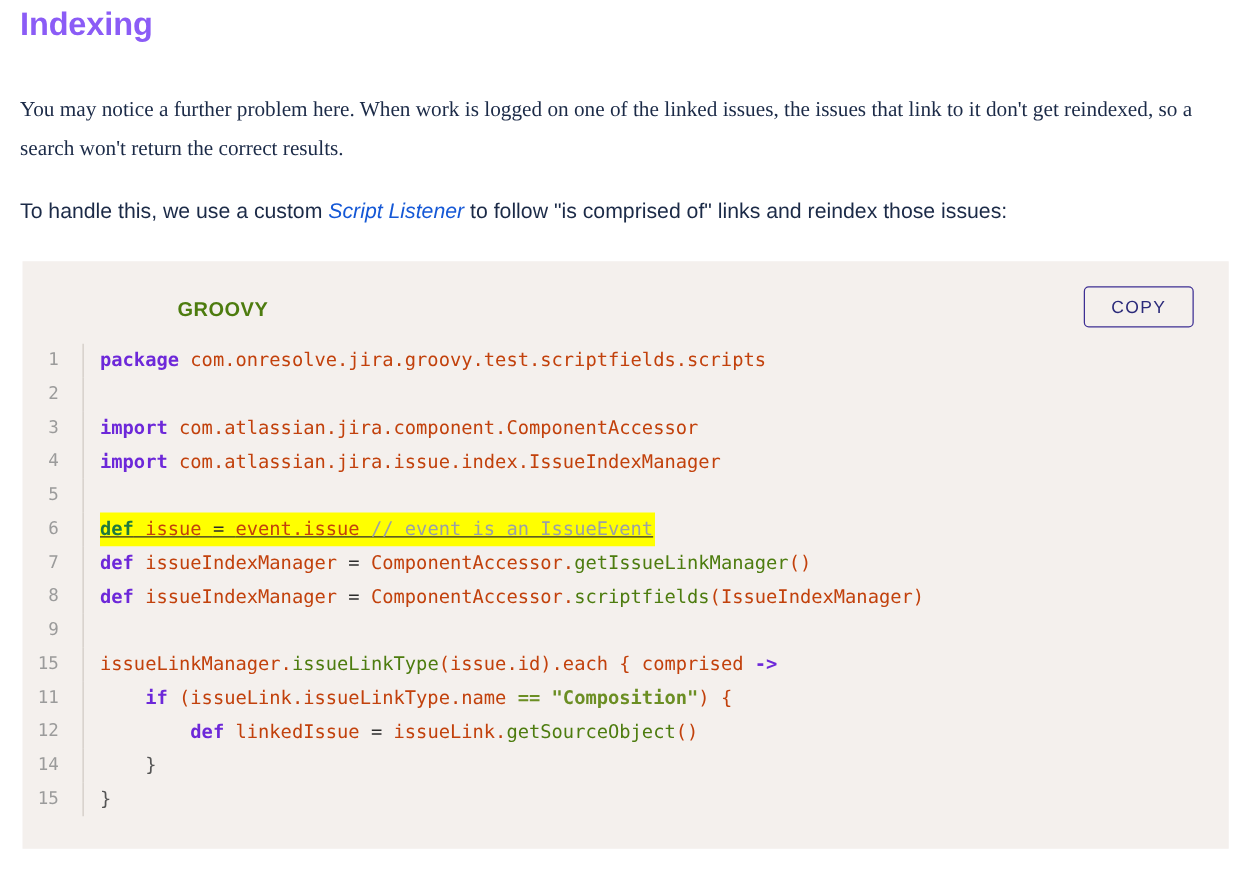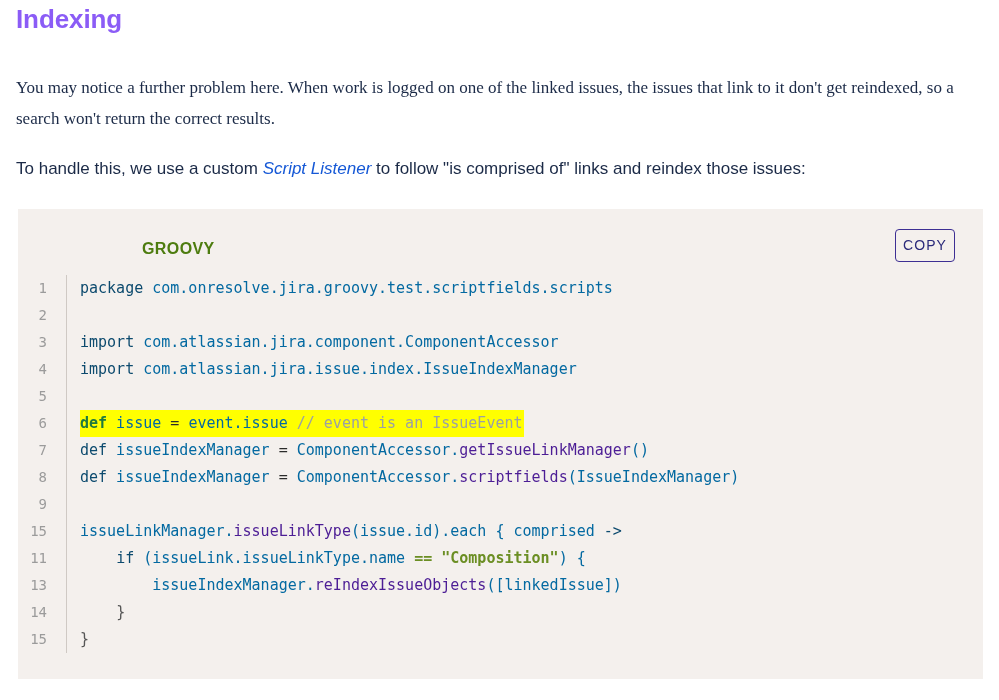--- a/index.html
+++ b/index.html
@@ -69,21 +69,21 @@
     font-weight: bold;
     letter-spacing: 0.4px;
     color: #4d7c0f;
     margin-left: 44px;
   }
 
   .copy-button {
     position: absolute;
     right: 28px;
     top: 20px;
-    width: 60px;
+    width: 88px;
     height: 33px;
     border: 1px solid #3d2f93;
     border-radius: 4px;
     background: #f4f0ed;
     color: #2b2a7a;
     font-size: 14px;
     letter-spacing: 1.1px;
     font-family: "Liberation Sans", sans-serif;
     cursor: pointer;
     padding: 0;
@@ -118,32 +118,32 @@
 
   .code-text {
     padding-left: 13px;
     border-left: 1px solid #cfc9c4;
     height: 27px;
     line-height: 27px;
     flex: 1;
     color: #2b2b2b;
   }
 
-  .hl { background: #ffff00; }
+  .hl { background: #ffff00; text-decoration: underline; }
   .hl-pad { display: inline-block; padding-right: 1px; }
 
   
-  .kw      { color: #0c4a6e; font-weight: normal; }
+  .kw      { color: #6d28d9; font-weight: bold; }
   .kw-hl   { color: #1f7a3f; font-weight: bold; }
-  .meth    { color: #4c1d95; }
+  .meth    { color: #4d7c0f; }
   .str     { color: #6b8e23; font-weight: bold; }
   .cmt     { color: #9aa0a6; }
   .op      { color: #2b2b2b; }
   .op-g    { color: #6b8e23; font-weight: bold; }
-  .plain   { color: #0369a1; }
+  .plain   { color: #c2410c; }
   .brace   { color: #555555; }
 </style>
 </head>
 <body>
 
 <div class="page">
 
   <h1 class="page-title">Indexing</h1>
 
   <p class="para p1">You may notice a further problem here. When work is logged on one of the linked issues, the issues that link to it don't get reindexed, so a search won't return the correct results.</p>
@@ -207,25 +207,25 @@
       <div class="code-line">
         <span class="gutter">15</span>
         <span class="code-text"><span class="plain">issueLinkManager.</span><span class="meth">issueLinkType</span><span class="plain">(issue.id).each { comprised </span><span class="kw">-&gt;</span></span>
       </div>
 
       <div class="code-line">
         <span class="gutter">11</span>
         <span class="code-text"><span class="plain">    </span><span class="kw">if</span><span class="plain"> (issueLink.issueLinkType.name </span><span class="op-g">== </span><span class="str">"Composition"</span><span class="plain">) {</span></span>
       </div>
 
-
-      <div class="code-line">
-        <span class="gutter">13</span>
-        <span class="code-text"><span class="plain">        </span><span class="plain">issueIndexManager.</span><span class="meth">reIndexIssueObjects</span><span class="plain">([linkedIssue])</span></span>
-      </div>
+      <div class="code-line">
+        <span class="gutter">12</span>
+        <span class="code-text"><span class="plain">        </span><span class="kw">def</span><span class="plain"> linkedIssue </span><span class="op">= </span><span class="plain">issueLink.</span><span class="meth">getSourceObject</span><span class="plain">()</span></span>
+      </div>
+
 
       <div class="code-line">
         <span class="gutter">14</span>
         <span class="code-text"><span class="plain">    </span><span class="brace">}</span></span>
       </div>
 
       <div class="code-line">
         <span class="gutter">15</span>
         <span class="code-text"><span class="brace">}</span></span>
       </div>

